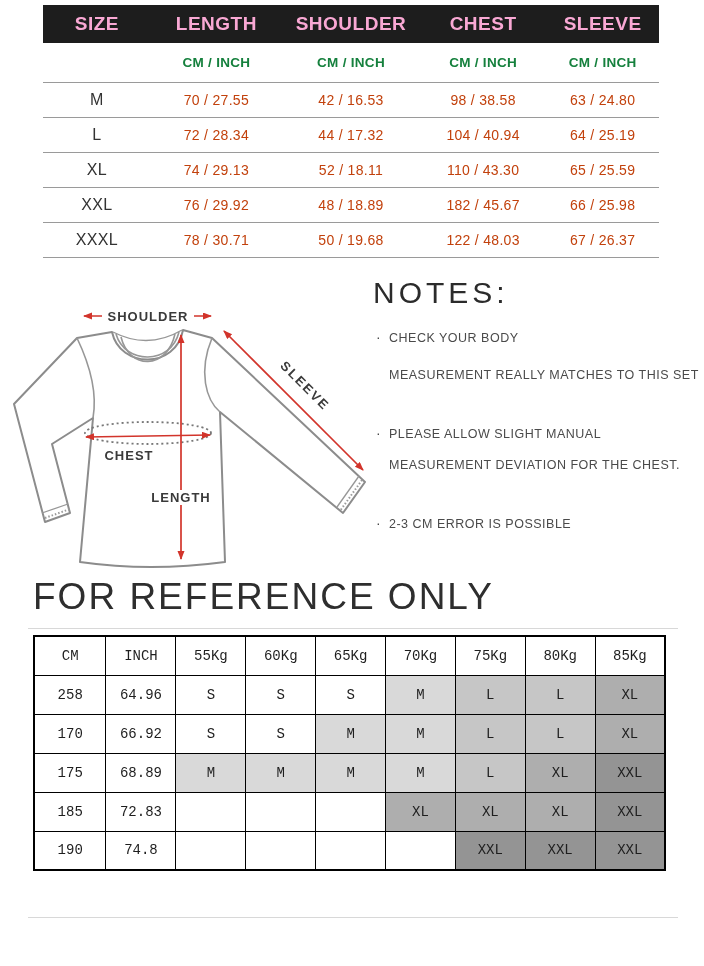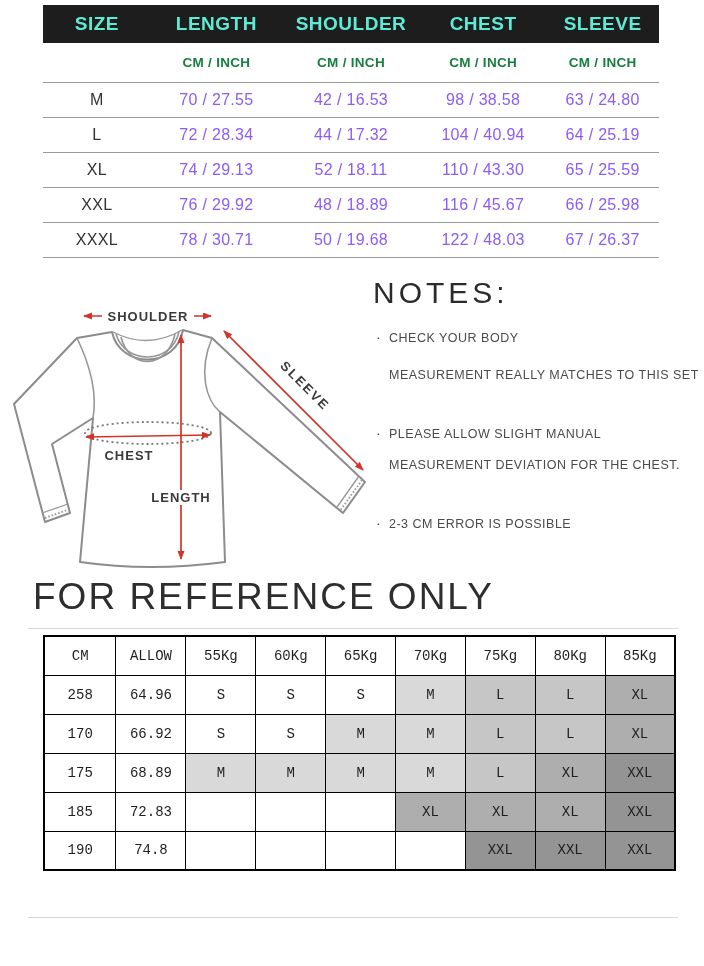--- a/index.html
+++ b/index.html
@@ -9,29 +9,29 @@
     font-family:"Liberation Sans", sans-serif;
     background:#ffffff;
   }
   .page { position:relative; width:704px; height:966px; background:#fff; overflow:hidden; }
 
   
   .size-table-wrap { position:absolute; left:43px; top:5px; width:616px; }
   table.size-table { width:100%; border-collapse:collapse; table-layout:fixed; }
   table.size-table th, table.size-table td { text-align:center; vertical-align:middle; padding:0; }
   table.size-table thead th {
-    background:#1d1d1d; color:#5eead4; height:38px;
+    background:#1d1d1d; color:#f9a8d4; height:38px;
     font-size:19px; font-weight:bold; letter-spacing:0.5px;
   }
   table.size-table tr.units td {
     height:39px; color:#15803d; font-weight:bold; font-size:13.5px;
     letter-spacing:0.3px; border-bottom:1px solid #9a9a9a;
   }
   table.size-table tbody tr.data td {
-    height:35px; font-size:16px; color:#8b5cf6;
+    height:35px; font-size:14px; color:#c2410c;
     border-bottom:1px solid #9a9a9a; letter-spacing:0.3px;
   }
   table.size-table tbody tr.data td.sizecol { font-size:16px; color:#333; }
   col.c0{width:17.5%} col.c1{width:21.3%} col.c2{width:22.4%} col.c3{width:20.5%} col.c4{width:18.3%}
 
   
   .diagram { position:absolute; left:0px; top:272px; width:380px; height:300px; }
   .diagram text {
     font-family:"Liberation Sans", sans-serif;
     font-size:13px; font-weight:bold; fill:#3a3a3a; letter-spacing:1px;
@@ -59,21 +59,20 @@
   }
   .hairline { position:absolute; height:1px; background:#d8d8d8; }
   .hl-top { left:28px; top:628px; width:650px; }
   .hl-bottom { left:28px; top:917px; width:650px; }
 
   .ref-table-wrap { position:absolute; left:33px; top:635px; width:633px; }
   table.ref-table {
     width:100%; border-collapse:collapse; table-layout:fixed;
     font-family:"Liberation Mono", monospace;
     border:2px solid #000;
-    margin-left:10px;
   }
   table.ref-table th, table.ref-table td {
     border:1px solid #000; text-align:center; vertical-align:middle;
     height:39px; font-size:14px; color:#1e1e1e; font-weight:normal;
     background:#fff; padding:0;
   }
   col.rc0{width:11.4%} col.rc1{width:11.1%}
 </style>
 </head>
 <body>
@@ -124,21 +123,21 @@
           <td class="sizecol">XL</td>
           <td>74 / 29.13</td>
           <td>52 / 18.11</td>
           <td>110 / 43.30</td>
           <td>65 / 25.59</td>
         </tr>
         <tr class="data">
           <td class="sizecol">XXL</td>
           <td>76 / 29.92</td>
           <td>48 / 18.89</td>
-          <td>116 / 45.67</td>
+          <td>182 / 45.67</td>
           <td>66 / 25.98</td>
         </tr>
         <tr class="data">
           <td class="sizecol">XXXL</td>
           <td>78 / 30.71</td>
           <td>50 / 19.68</td>
           <td>122 / 48.03</td>
           <td>67 / 26.37</td>
         </tr>
       </tbody>
@@ -214,21 +213,21 @@
           <col>
           <col>
           <col>
           <col>
           <col>
           <col>
         </colgroup>
       <thead>
         <tr>
           <th>CM</th>
-          <th>ALLOW</th>
+          <th>INCH</th>
           <th>55Kg</th>
           <th>60Kg</th>
           <th>65Kg</th>
           <th>70Kg</th>
           <th>75Kg</th>
           <th>80Kg</th>
           <th>85Kg</th>
         </tr>
       </thead>
       <tbody>

